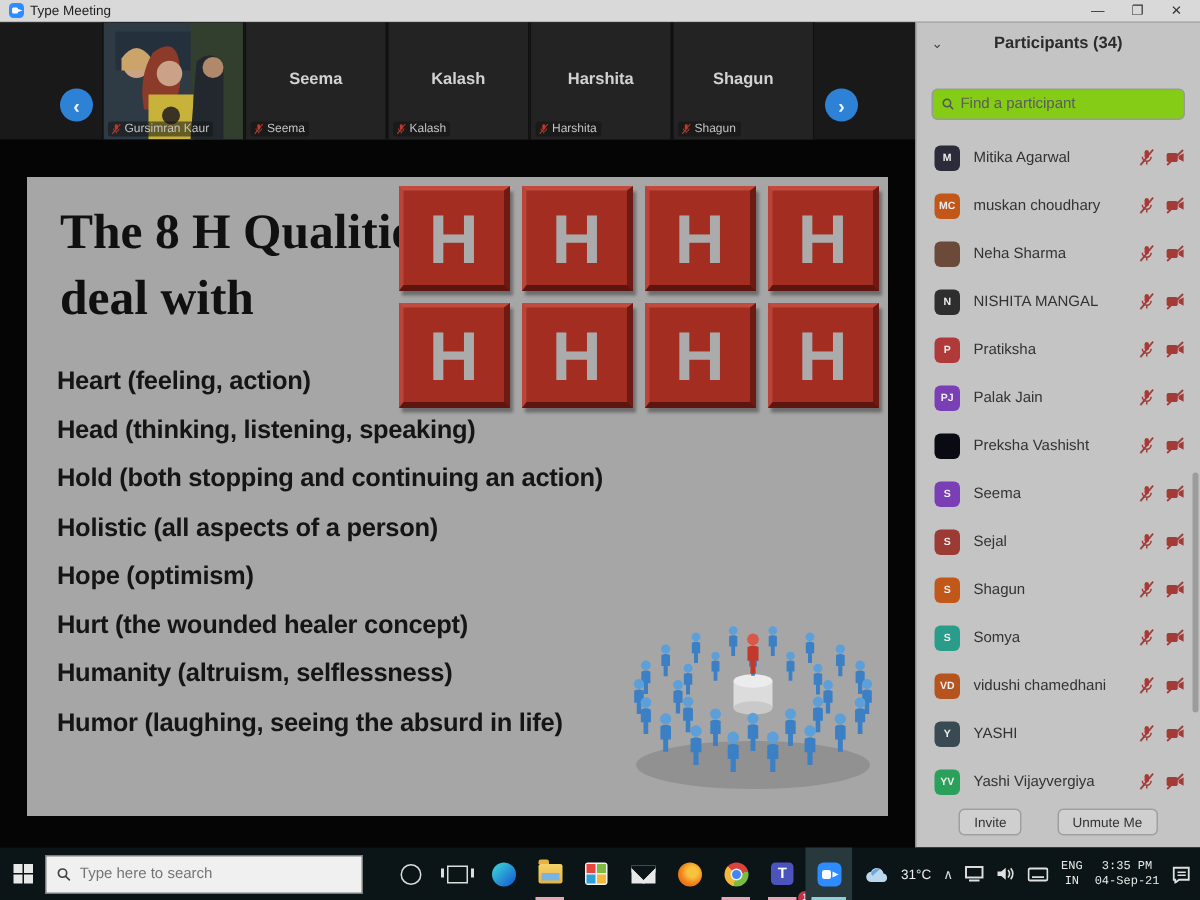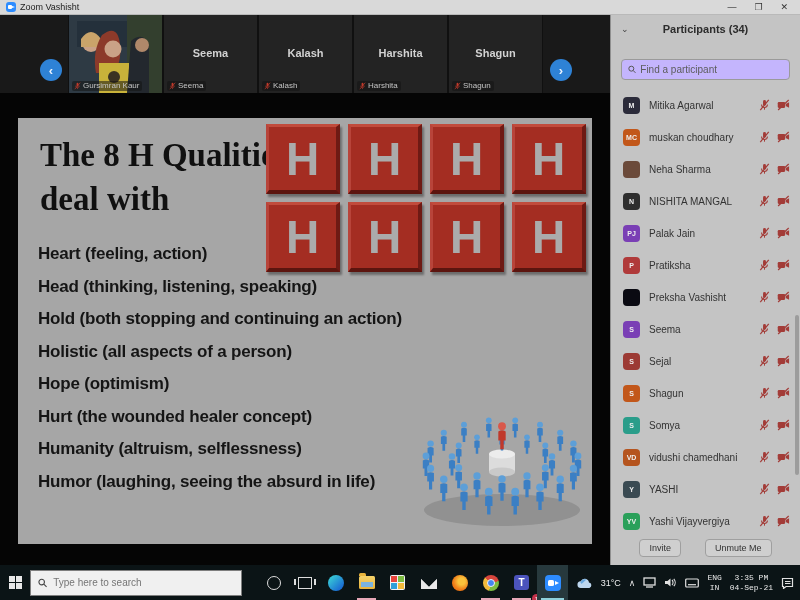--- a/index.html
+++ b/index.html
@@ -38,21 +38,21 @@
   .h-grid { position:absolute; left:248px; top:6px; width:322px; display:grid; grid-template-columns:repeat(4,74px); grid-auto-rows:70px; gap:8px; }
   .h-block { background:#a42d22; border-top:3px solid #c14b3c; border-left:3px solid #b8443a; border-bottom:4px solid #5c150f; border-right:4px solid #6e1a14; box-shadow:2px 3px 2px rgba(0,0,0,.35); display:flex; align-items:center; justify-content:center; color:#ababab; font-weight:bold; font-size:46px; font-family:"Liberation Sans", sans-serif; }
   .h-list { position:absolute; left:20px; top:126px; display:flex; flex-direction:column; gap:12.5px; }
   .h-list-item { font-size:17px; font-weight:bold; color:#151515; letter-spacing:-0.2px; white-space:nowrap; }
   .people-graphic { position:absolute; left:392px; top:278px; }
 
   
   .panel-header { position:relative; height:30px; }
   .panel-chevron { position:absolute; left:10px; top:9px; font-size:9px; color:#444; cursor:pointer; }
   .panel-title { position:absolute; width:100%; text-align:center; top:8px; font-size:11px; font-weight:bold; color:#2c2c2c; }
-  .p-search { position:absolute; left:10px; right:10px; top:44px; height:21px; background:#c4b5fd; border:1px solid #9a9a9a; border-radius:4px; display:flex; align-items:center; padding:0 6px; gap:4px; }
+  .p-search { position:absolute; left:10px; right:10px; top:44px; height:21px; background:#84cc16; border:1px solid #9a9a9a; border-radius:4px; display:flex; align-items:center; padding:0 6px; gap:4px; }
   .p-search input { border:none; outline:none; background:transparent; font-size:10px; color:#444; width:100%; font-family:"Liberation Sans", sans-serif; }
   .p-search input::placeholder { color:#5c5c5c; }
   .p-list { position:absolute; top:74px; left:0; right:0; }
   .p-row { height:32px; display:flex; align-items:center; padding:0 10px 0 12px; cursor:pointer; }
   .p-avatar { width:17px; height:17px; border-radius:4px; color:#eee; font-size:7px; font-weight:bold; display:flex; align-items:center; justify-content:center; flex-shrink:0; }
   .p-name { font-size:10px; color:#333; margin-left:9px; flex:1; white-space:nowrap; overflow:hidden; }
   .p-icons { display:flex; gap:7px; align-items:center; }
   .p-footer { position:absolute; bottom:8px; left:0; right:0; display:flex; justify-content:center; gap:24px; }
   .p-btn { background:#cfcfcf; border:1px solid #9f9f9f; border-radius:4px; font-size:9px; color:#333; padding:3px 9px; cursor:pointer; font-family:"Liberation Sans", sans-serif; }
   .p-scrollbar { position:absolute; right:1px; top:300px; width:4px; height:160px; background:#9c9c9c; border-radius:2px; cursor:pointer; }
@@ -97,21 +97,21 @@
   .taskview-icon::before { content:""; position:absolute; left:-5px; top:1.5px; width:2px; height:6px; background:#ddd; }
   .taskview-icon::after { content:""; position:absolute; right:-5px; top:1.5px; width:2px; height:6px; background:#ddd; }
 </style>
 </head>
 <body>
 
 <div class="screen">
 
   <div class="titlebar">
     <span class="zoom-app-icon"></span>
-    <span class="titlebar-text">Zoom Vashisht</span>
+    <span class="titlebar-text">Type Meeting</span>
     <span class="win-controls">
       <span>—</span>
       <span>❐</span>
       <span>✕</span>
     </span>
   </div>
 
   <div class="main">
     <div class="strip">
       <div class="nav-arrow nav-prev">‹</div>
@@ -435,39 +435,39 @@
               <line x1="10.6" y1="0.8" x2="1.4" y2="12" stroke="#a33c38" stroke-width="1.3"></line>
             </svg>
       <svg width="13" height="12" viewBox="0 0 14 12">
               <rect x="0.8" y="2.8" width="8" height="6.4" rx="1.2" fill="#a33c38"></rect>
               <polygon points="9.4,5 13,3 13,9 9.4,7" fill="#a33c38"></polygon>
               <line x1="12.6" y1="0.6" x2="1.2" y2="11.4" stroke="#a33c38" stroke-width="1.3"></line>
             </svg>
     </span>
   </div>
         <div class="p-row">
+    <span class="p-avatar" style="background: rgb(176, 58, 58);">P</span>
+    <span class="p-name">Pratiksha</span>
+    <span class="p-icons">
+      <svg width="11" height="12" viewBox="0 0 12 13">
+              <rect x="4.4" y="1" width="3.2" height="6.2" rx="1.6" fill="#a33c38"></rect>
+              <path d="M2.8 6 a3.2 3.2 0 0 0 6.4 0" fill="none" stroke="#a33c38" stroke-width="1.1"></path>
+              <line x1="6" y1="9.4" x2="6" y2="11.6" stroke="#a33c38" stroke-width="1.1"></line>
+              <line x1="10.6" y1="0.8" x2="1.4" y2="12" stroke="#a33c38" stroke-width="1.3"></line>
+            </svg>
+      <svg width="13" height="12" viewBox="0 0 14 12">
+              <rect x="0.8" y="2.8" width="8" height="6.4" rx="1.2" fill="#a33c38"></rect>
+              <polygon points="9.4,5 13,3 13,9 9.4,7" fill="#a33c38"></polygon>
+              <line x1="12.6" y1="0.6" x2="1.2" y2="11.4" stroke="#a33c38" stroke-width="1.3"></line>
+            </svg>
+    </span>
+  </div>
+        <div class="p-row">
     <span class="p-avatar" style="background: rgb(122, 63, 181);">PJ</span>
     <span class="p-name">Palak Jain</span>
-    <span class="p-icons">
-      <svg width="11" height="12" viewBox="0 0 12 13">
-              <rect x="4.4" y="1" width="3.2" height="6.2" rx="1.6" fill="#a33c38"></rect>
-              <path d="M2.8 6 a3.2 3.2 0 0 0 6.4 0" fill="none" stroke="#a33c38" stroke-width="1.1"></path>
-              <line x1="6" y1="9.4" x2="6" y2="11.6" stroke="#a33c38" stroke-width="1.1"></line>
-              <line x1="10.6" y1="0.8" x2="1.4" y2="12" stroke="#a33c38" stroke-width="1.3"></line>
-            </svg>
-      <svg width="13" height="12" viewBox="0 0 14 12">
-              <rect x="0.8" y="2.8" width="8" height="6.4" rx="1.2" fill="#a33c38"></rect>
-              <polygon points="9.4,5 13,3 13,9 9.4,7" fill="#a33c38"></polygon>
-              <line x1="12.6" y1="0.6" x2="1.2" y2="11.4" stroke="#a33c38" stroke-width="1.3"></line>
-            </svg>
-    </span>
-  </div>
-        <div class="p-row">
-    <span class="p-avatar" style="background: rgb(176, 58, 58);">P</span>
-    <span class="p-name">Pratiksha</span>
     <span class="p-icons">
       <svg width="11" height="12" viewBox="0 0 12 13">
               <rect x="4.4" y="1" width="3.2" height="6.2" rx="1.6" fill="#a33c38"></rect>
               <path d="M2.8 6 a3.2 3.2 0 0 0 6.4 0" fill="none" stroke="#a33c38" stroke-width="1.1"></path>
               <line x1="6" y1="9.4" x2="6" y2="11.6" stroke="#a33c38" stroke-width="1.1"></line>
               <line x1="10.6" y1="0.8" x2="1.4" y2="12" stroke="#a33c38" stroke-width="1.3"></line>
             </svg>
       <svg width="13" height="12" viewBox="0 0 14 12">
               <rect x="0.8" y="2.8" width="8" height="6.4" rx="1.2" fill="#a33c38"></rect>
               <polygon points="9.4,5 13,3 13,9 9.4,7" fill="#a33c38"></polygon>

